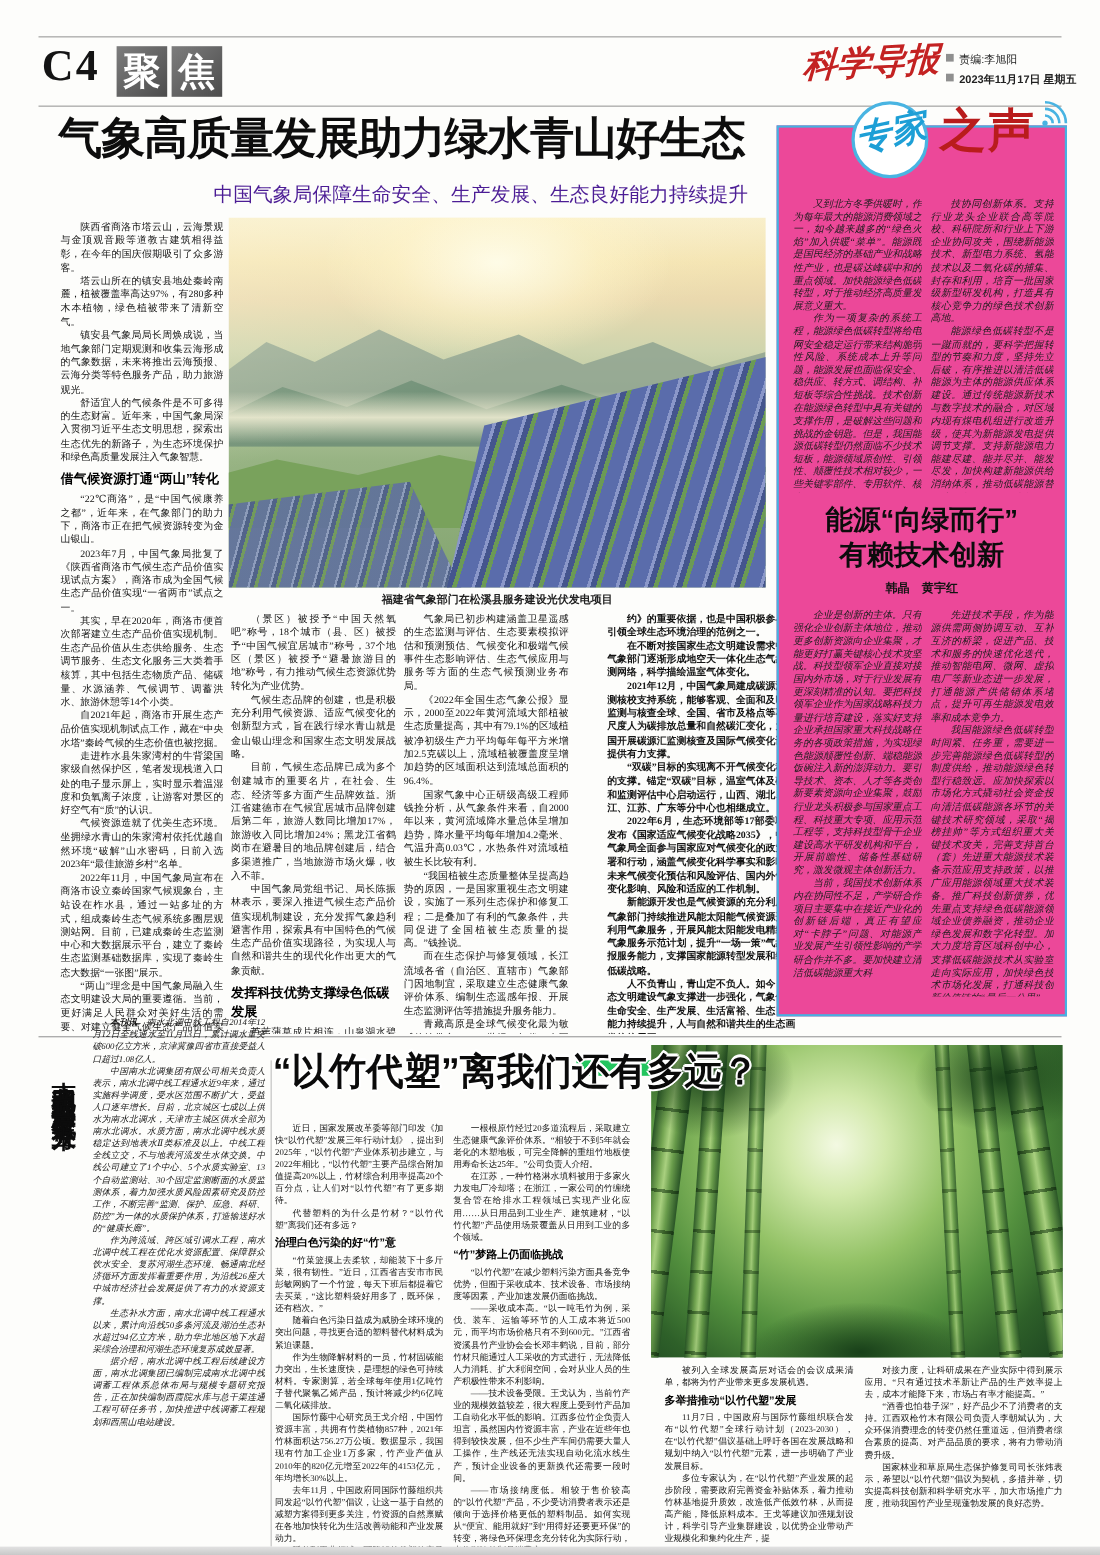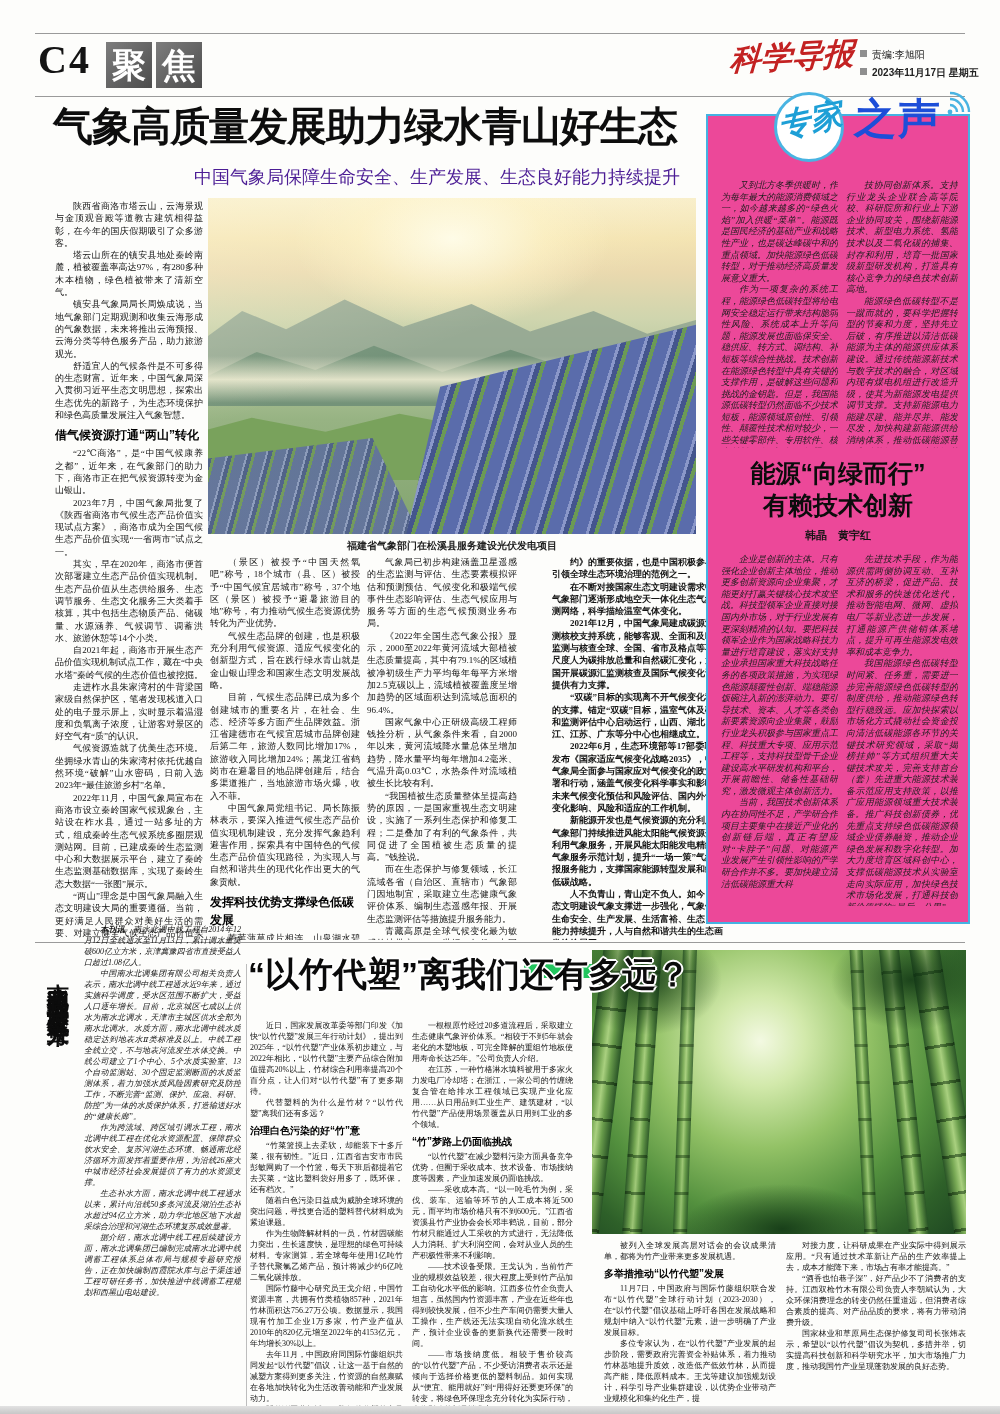--- a/index.html
+++ b/index.html
@@ -69,21 +69,21 @@
   .exp-h{position:absolute;left:0;width:100%;text-align:center;
     font:bold 25px/1.1 "Liberation Sans","DejaVu Sans",sans-serif;color:#0c0c0c;}
   .exp-h1{top:344px;} .exp-h2{top:376px;}
   .exp-auth{position:absolute;left:0;top:412px;width:100%;text-align:center;
     font:bold 11px/14px "Liberation Serif",serif;}
   .badge{left:768px;top:90px;width:206px;height:84px;}
   .badge-circle{position:absolute;left:6px;top:2px;width:70px;height:70px;border:3px solid #49b4e2;
     border-radius:50%;background:#fff;box-sizing:border-box;}
   .badge-script{position:absolute;left:9px;top:14px;width:66px;text-align:center;
     font:bold italic 32px/1 "Liberation Serif",serif;color:#1d9fd6;transform:rotate(-12deg);}
-  .badge-bold{position:absolute;left:86px;top:8px;font:bold 42px/1 "Liberation Sans",sans-serif;color:#1d4ed8;letter-spacing:2px;}
+  .badge-bold{position:absolute;left:86px;top:8px;font:bold 42px/1 "Liberation Sans",sans-serif;color:#b91c1c;letter-spacing:2px;}
   .badge-signal{position:absolute;left:178px;top:0;}
 
   
   .vhead{left:34px;top:966px;width:48px;height:442px;writing-mode:vertical-rl;text-orientation:upright;
     font:bold 22px/48px "Liberation Sans","DejaVu Sans",sans-serif;letter-spacing:2.4px;color:#0c0c0c;}
   .bottom-col{font:8px/11px "Liberation Serif","DejaVu Serif",serif;}
   .water-col{left:84px;top:924px;width:157px;height:444px;font-style:italic;}
   .vrule{left:246px;top:964px;width:1px;height:442px;background:#bdbdbd;}
   .bamboo-headline{left:248px;top:954px;z-index:5;white-space:nowrap;
     font:bold 34px/1.2 "Liberation Sans","DejaVu Sans",sans-serif;color:#0a0a0a;

